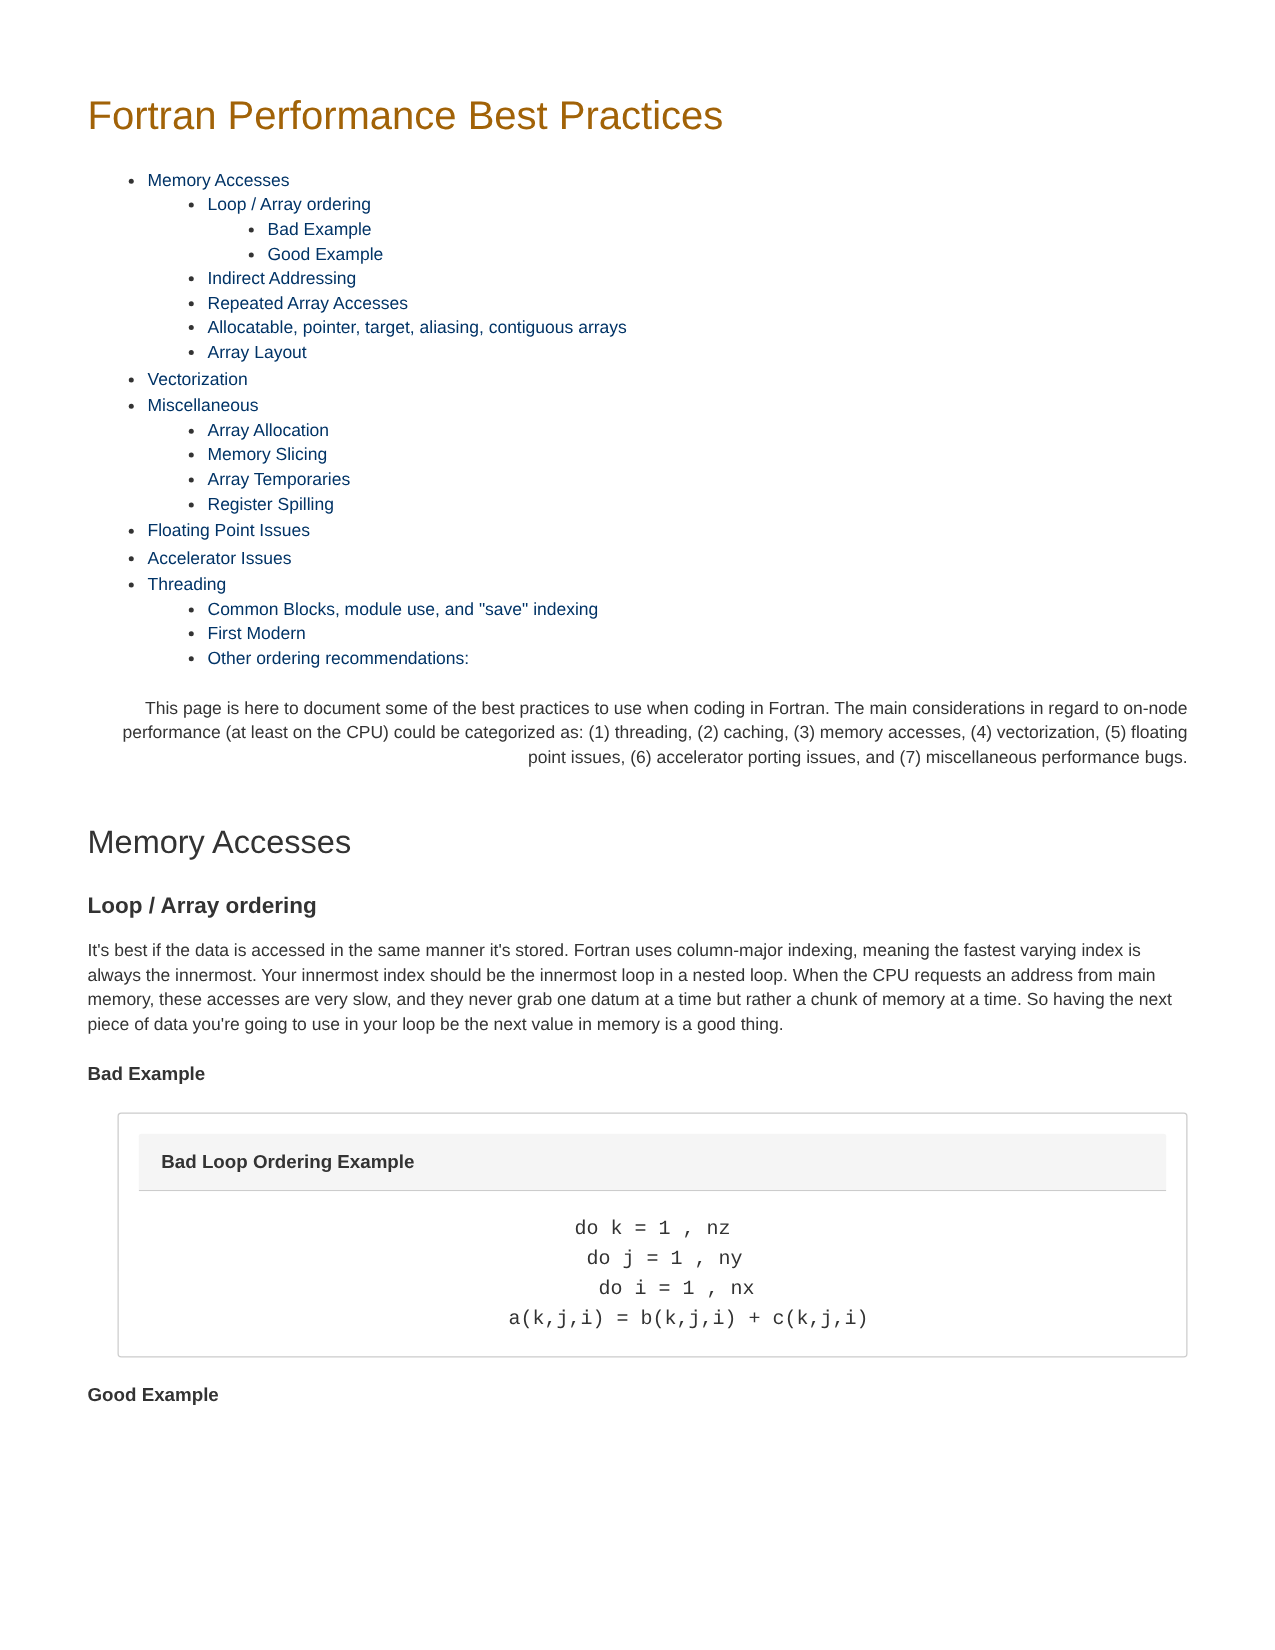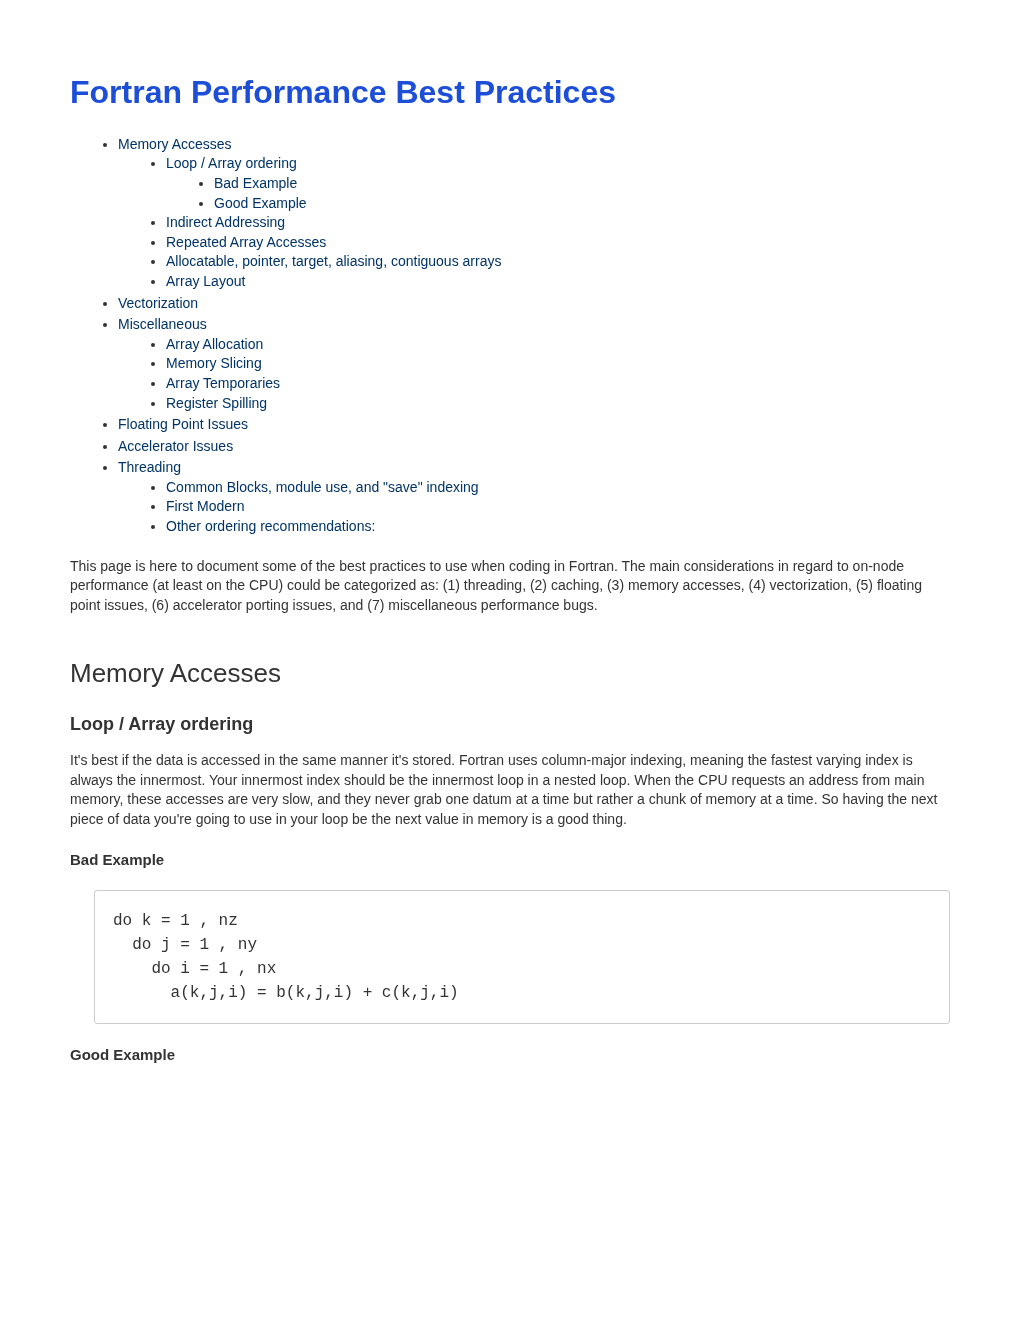--- a/index.html
+++ b/index.html
@@ -5,23 +5,23 @@
   body {
     font-family: Arial, Helvetica, sans-serif;
     background: #fff;
     margin: 0;
     padding: 70px 70px 70px 70px;
     color: #333;
     font-size: 14px;
     line-height: 1.4;
   }
   h1 {
-    font-weight: 700;
+    font-weight: 400;
     font-size: 32px;
-    color: #1d4ed8;
+    color: #a16207;
     margin: 0 0 20px 0;
   }
   h2 {
     font-weight: 400;
     font-size: 26px;
     color: #333;
     margin: 40px 0 18px 0;
   }
   h3 {
     font-weight: 700;
@@ -62,20 +62,21 @@
     background: #f5f5f5;
     padding: 12px 18px;
     border-bottom: 1px solid #ccc;
     font-weight: 700;
     font-size: 15px;
     margin: 16px 16px 0 16px;
     border-radius: 2px 2px 0 0;
   }
   .panel-body {
     padding: 18px 18px 18px 18px;
+    text-align: center;
   }
   pre {
     font-family: "Courier New", Courier, monospace;
     font-size: 16px;
     line-height: 1.5;
     margin: 0;
     white-space: pre;
     color: #333;
   }
 </style>
@@ -113,31 +114,32 @@
   </li>
   <li><a href="#">Threading</a>
     <ul>
       <li><a href="#">Common Blocks, module use, and "save" indexing</a></li>
       <li><a href="#">First Modern</a></li>
       <li><a href="#">Other ordering recommendations:</a></li>
     </ul>
   </li>
 </ul>
 
-<p style="margin-top:20px;">This page is here to document some of the best practices to use when coding in Fortran. The main considerations in regard to on-node performance (at least on the CPU) could be categorized as: (1) threading, (2) caching, (3) memory accesses, (4) vectorization, (5) floating point issues, (6) accelerator porting issues, and (7) miscellaneous performance bugs.</p>
+<p style="margin-top:20px;text-align:right;">This page is here to document some of the best practices to use when coding in Fortran. The main considerations in regard to on-node performance (at least on the CPU) could be categorized as: (1) threading, (2) caching, (3) memory accesses, (4) vectorization, (5) floating point issues, (6) accelerator porting issues, and (7) miscellaneous performance bugs.</p>
 
 <h2>Memory Accesses</h2>
 
 <h3>Loop / Array ordering</h3>
 
 <p>It's best if the data is accessed in the same manner it's stored. Fortran uses column-major indexing, meaning the fastest varying index is always the innermost. Your innermost index should be the innermost loop in a nested loop. When the CPU requests an address from main memory, these accesses are very slow, and they never grab one datum at a time but rather a chunk of memory at a time. So having the next piece of data you're going to use in your loop be the next value in memory is a good thing.</p>
 
 <h4>Bad Example</h4>
 
 <div class="panel">
+  <div class="panel-header">Bad Loop Ordering Example</div>
   <div class="panel-body">
     <pre>do k = 1 , nz
   do j = 1 , ny
     do i = 1 , nx
       a(k,j,i) = b(k,j,i) + c(k,j,i)</pre>
   </div>
 </div>
 
 <h4>Good Example</h4>
 

